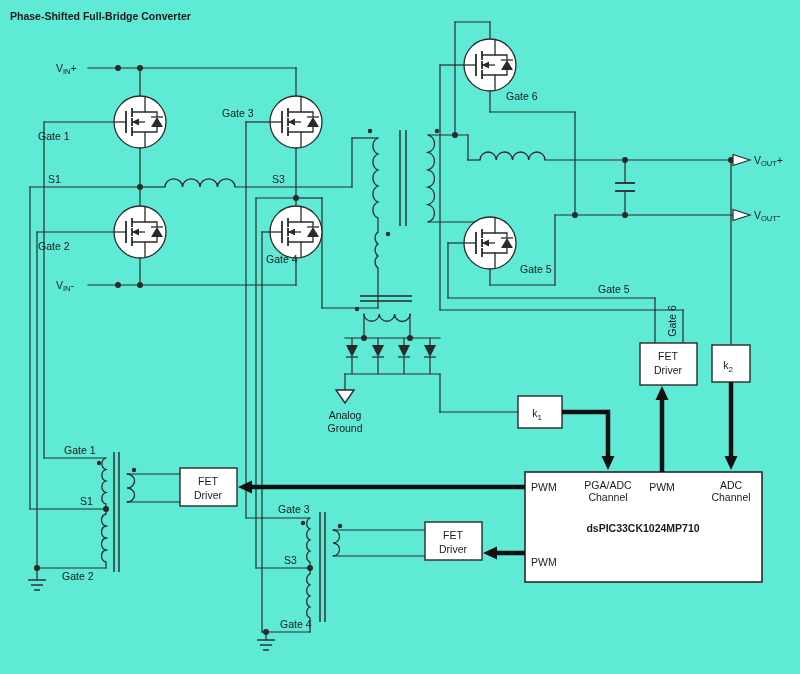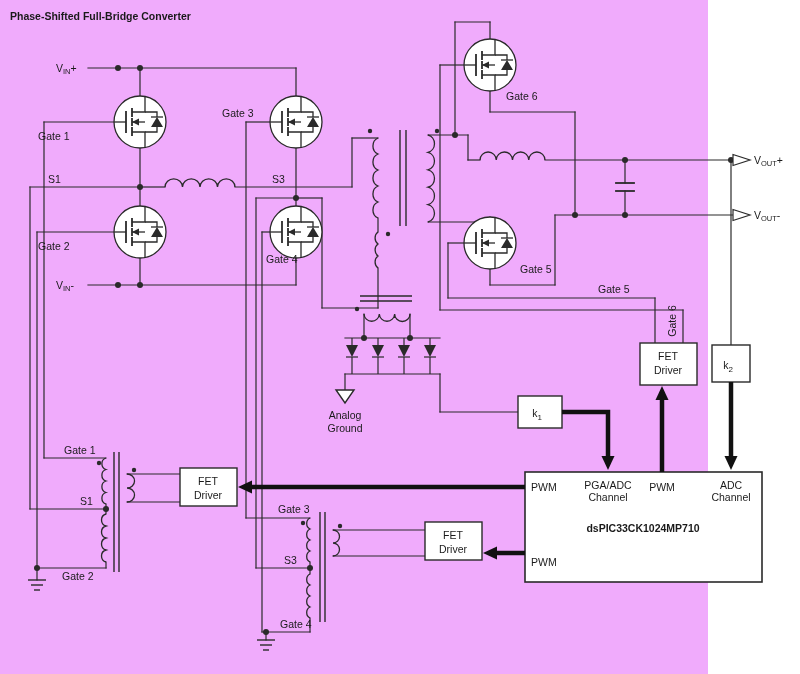--- a/index.html
+++ b/index.html
@@ -1,16 +1,16 @@
 <!DOCTYPE html>
 <html><head>
 <meta charset="utf-8">
 <style>
   html,body{margin:0;padding:0;background:#fff;}
-  .page{width:708px;height:674px;background:#f0abfc;position:relative;font-family:"Liberation Sans",sans-serif;}
+  .page{width:800px;height:674px;background:#5eead4;position:relative;font-family:"Liberation Sans",sans-serif;}
   svg{display:block;}
   svg text{font-family:"Liberation Sans",sans-serif;font-size:10.5px;fill:#1a1a1a;}
 </style>
 </head>
 <body>
 
 <div class="page">
 <svg width="800" height="674" viewBox="0 0 800 674">
 
   <defs>

